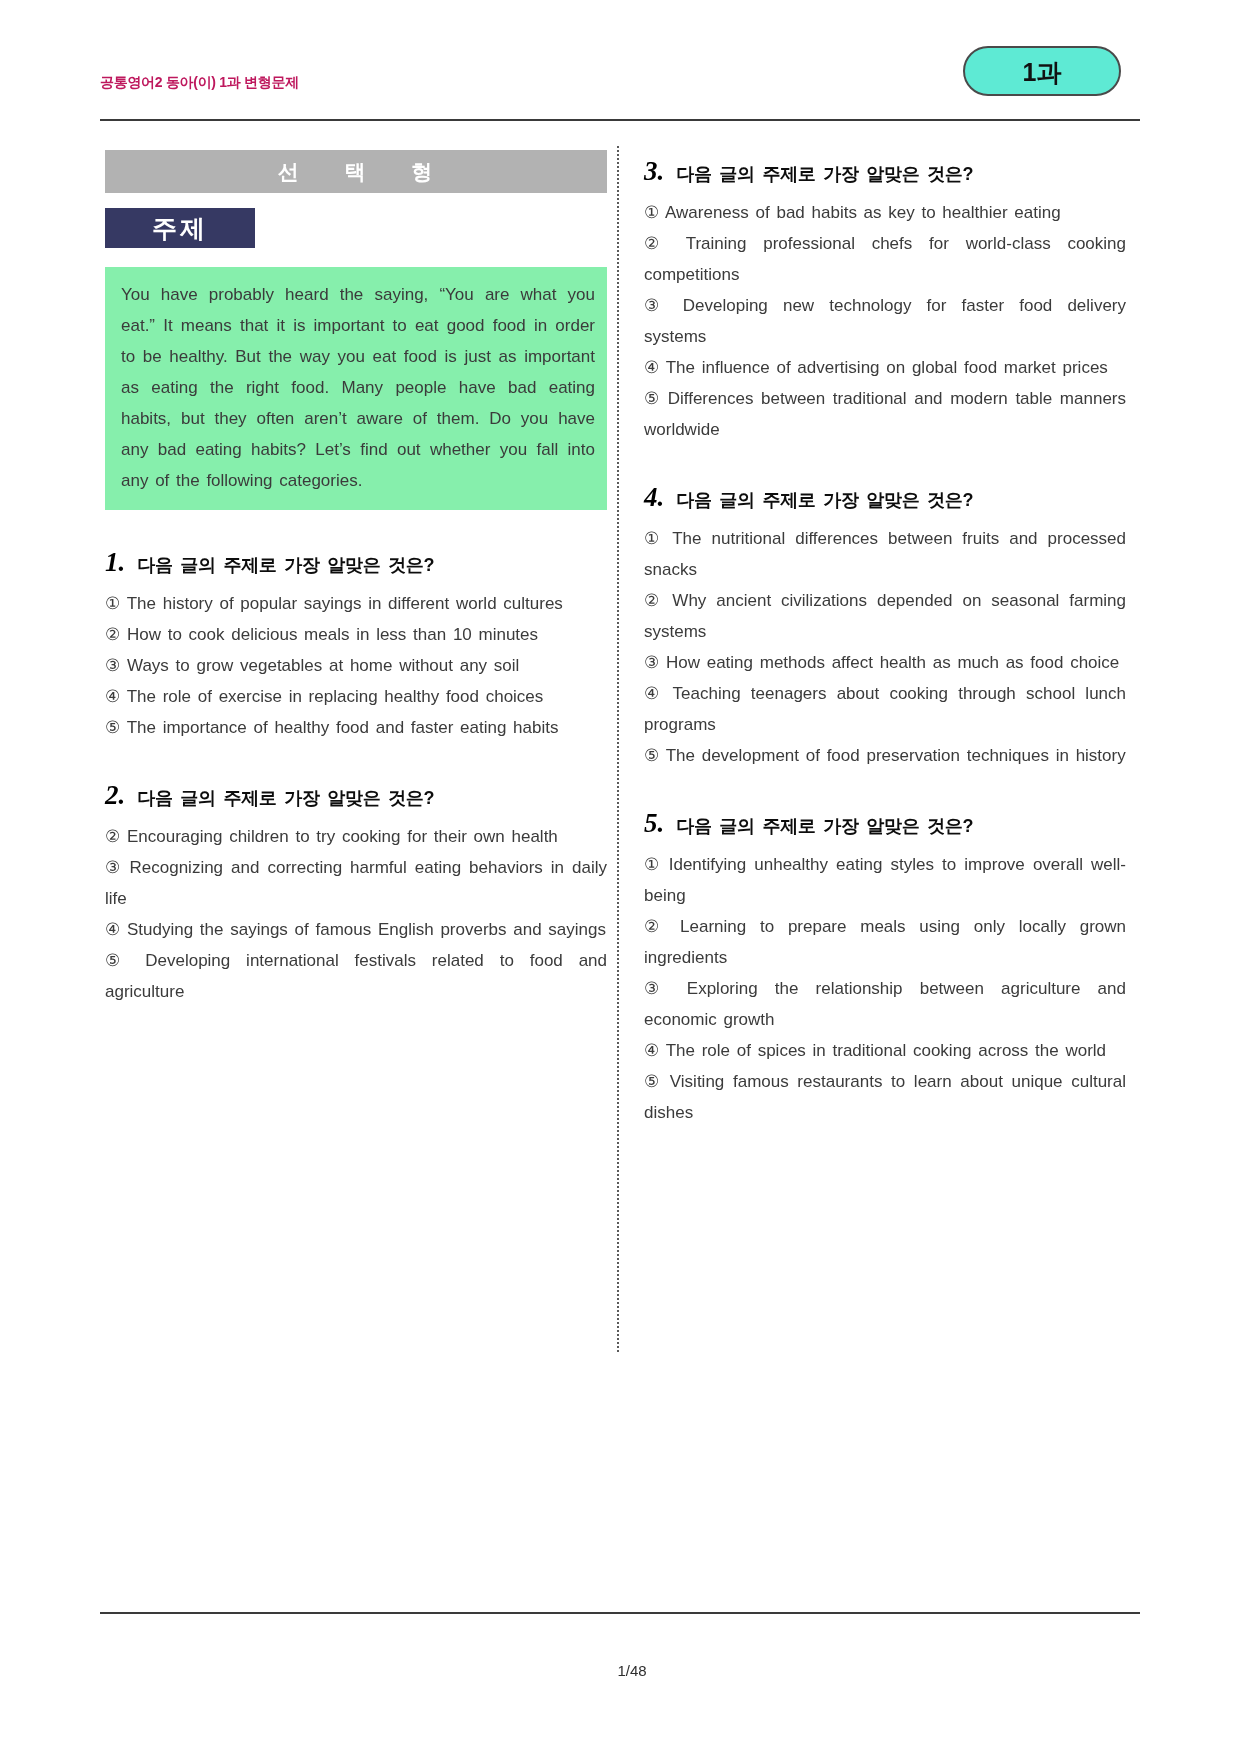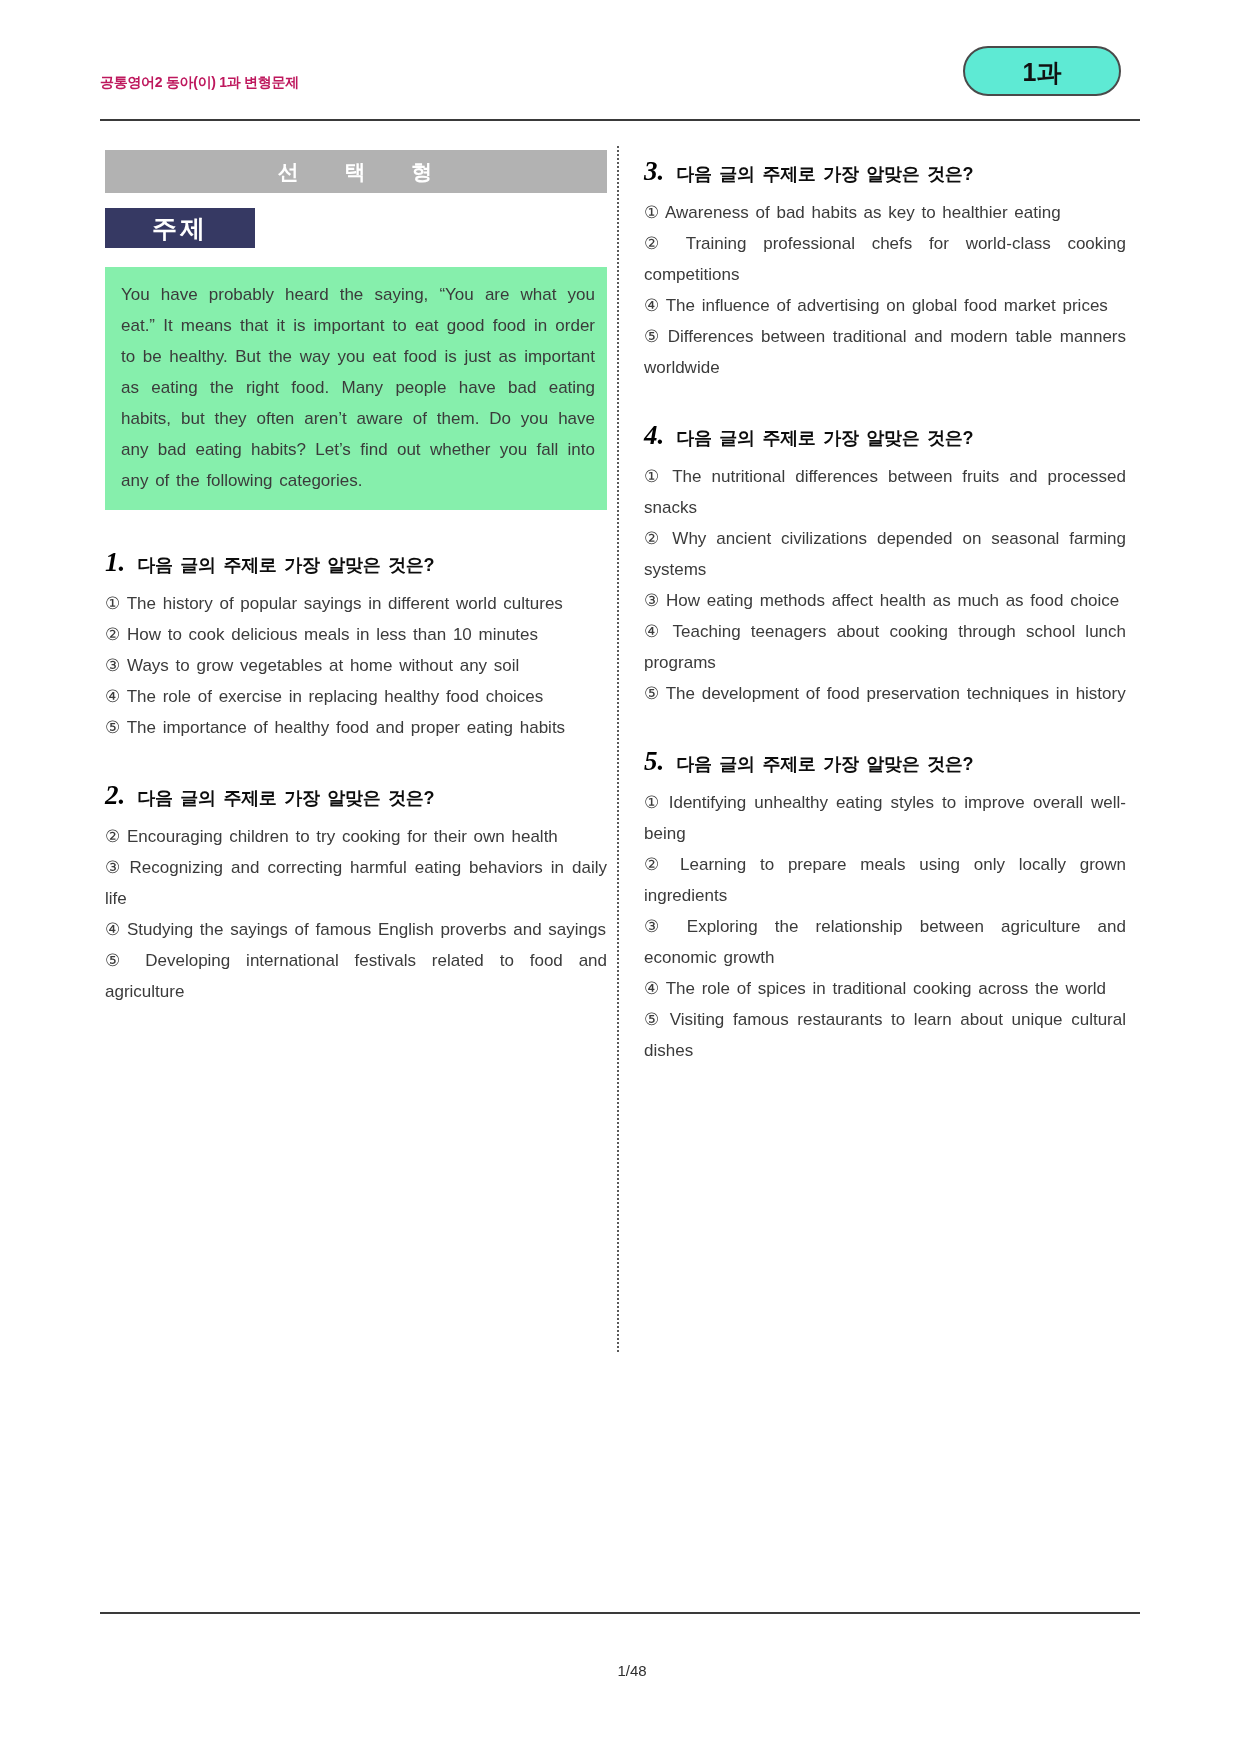--- a/index.html
+++ b/index.html
@@ -116,21 +116,21 @@
 
   <div class="question">
     <div class="q-title">
       <span class="q-num">1.</span>
       <span class="q-prompt">다음 글의 주제로 가장 알맞은 것은?</span>
     </div>
     <p class="opt">① The history of popular sayings in different world cultures</p>
     <p class="opt">② How to cook delicious meals in less than 10 minutes</p>
     <p class="opt">③ Ways to grow vegetables at home without any soil</p>
     <p class="opt">④ The role of exercise in replacing healthy food choices</p>
-    <p class="opt">⑤ The importance of healthy food and proper eating habits</p>
+    <p class="opt">⑤ The importance of healthy food and faster eating habits</p>
   </div>
 
   <div class="question">
     <div class="q-title">
       <span class="q-num">2.</span>
       <span class="q-prompt">다음 글의 주제로 가장 알맞은 것은?</span>
     </div>
     <p class="opt">② Encouraging children to try cooking for their own health</p>
     <p class="opt">③ Recognizing and correcting harmful eating behaviors in daily life</p>
     <p class="opt">④ Studying the sayings of famous English proverbs and sayings</p>
@@ -141,20 +141,21 @@
 
 <div class="col-right">
 
   <div class="question">
     <div class="q-title">
       <span class="q-num">3.</span>
       <span class="q-prompt">다음 글의 주제로 가장 알맞은 것은?</span>
     </div>
     <p class="opt">① Awareness of bad habits as key to healthier eating</p>
     <p class="opt">② Training professional chefs for world-class cooking competitions</p>
+    <p class="opt">③ Developing new technology for faster food delivery systems</p>
     <p class="opt">④ The influence of advertising on global food market prices</p>
     <p class="opt">⑤ Differences between traditional and modern table manners worldwide</p>
   </div>
 
   <div class="question">
     <div class="q-title">
       <span class="q-num">4.</span>
       <span class="q-prompt">다음 글의 주제로 가장 알맞은 것은?</span>
     </div>
     <p class="opt">① The nutritional differences between fruits and processed snacks</p>

